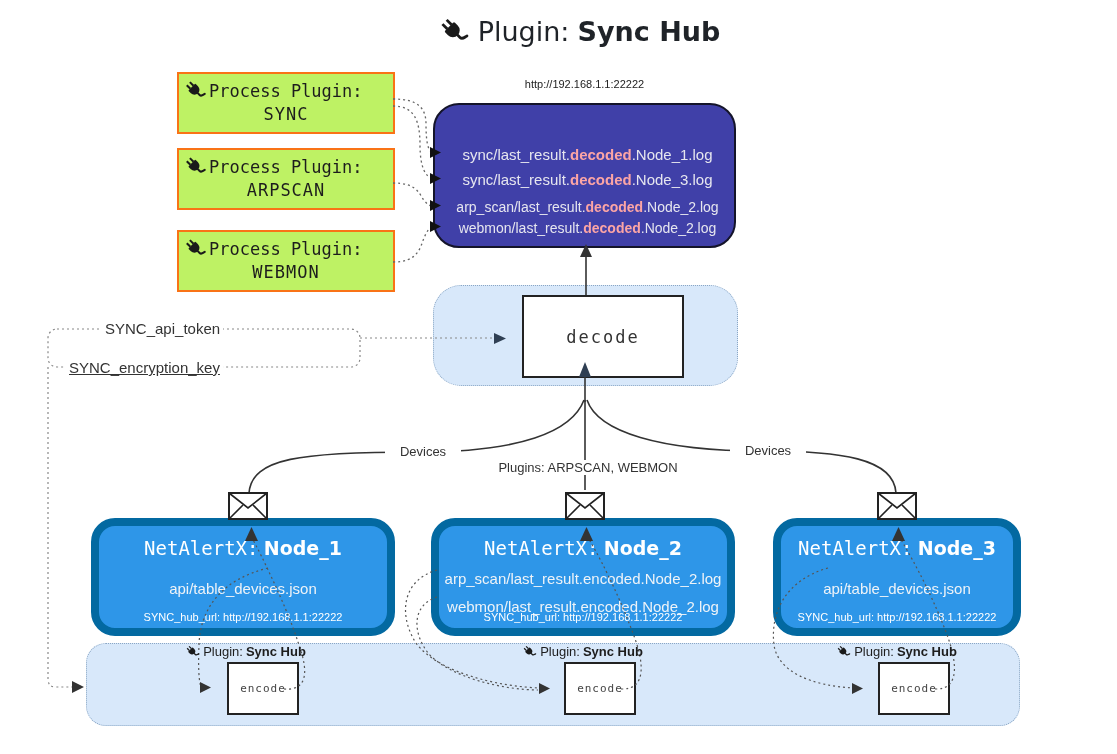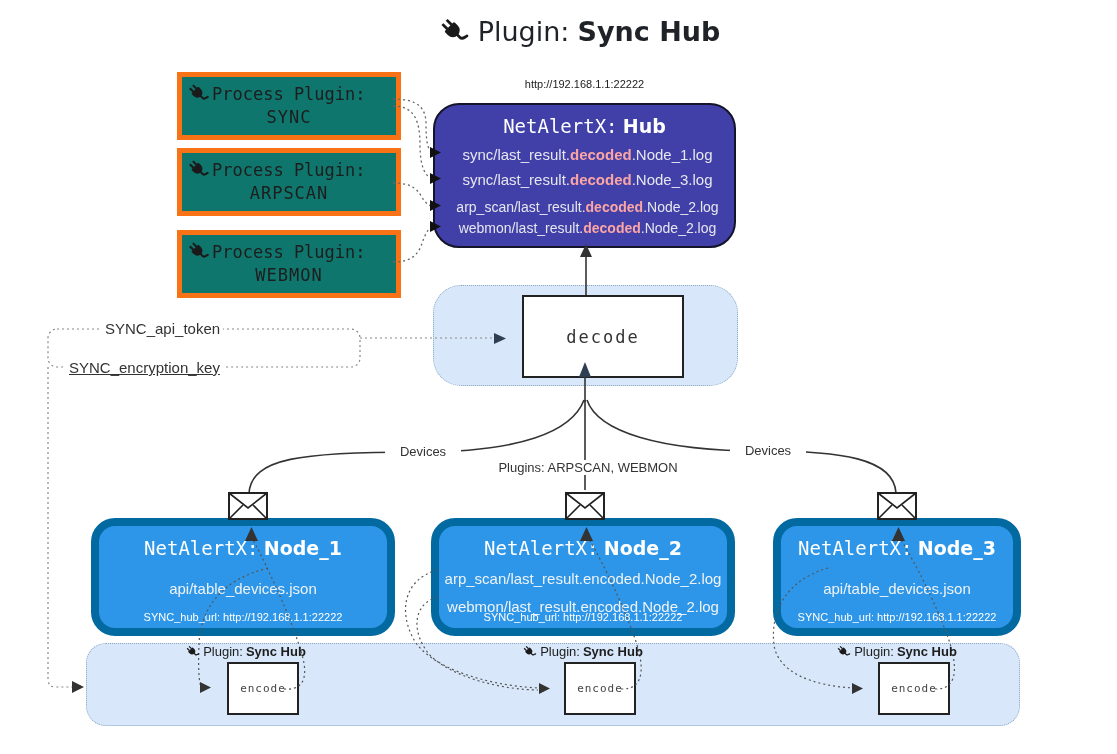--- a/index.html
+++ b/index.html
@@ -11,21 +11,21 @@
   .layer-box{z-index:2;}
   .layer-lines{z-index:3;pointer-events:none;}
   .layer-label{z-index:4;}
   
   .title{left:340px;top:16px;width:480px;display:flex;align-items:center;justify-content:center;gap:8px;
          font-size:27px;color:#1f2328;font-family:"DejaVu Sans",sans-serif;}
   .title .bold{font-weight:700;}
   
   .plug{display:inline-block;vertical-align:middle;}
   
-  .pbox{left:177px;width:214px;background:#0f766e;border:5px solid #f97316;
+  .pbox{left:177px;width:214px;background:#bef264;border:2px solid #f97316;
         font-family:"DejaVu Sans Mono",monospace;font-size:17px;color:#1d1d1d;text-align:center;}
   .pbox .row1{display:flex;align-items:center;justify-content:flex-start;gap:2px;padding:6px 4px 0 6px;}
   .pbox .row2{padding:2px 0 8px 0;letter-spacing:1px;}
   
   .huburl{left:433px;top:78px;width:303px;text-align:center;font-size:11px;color:#222;}
   .hub{left:433px;top:103px;width:303px;height:145px;border-radius:26px;
        background:var(--hub-bg,#4040a8);border:2px solid #14142a;box-sizing:border-box;}
   .hub-title{position:absolute;top:10px;left:0;right:0;text-align:center;font-size:19px;color:#fff;}
   .hub-title .mono{font-family:"DejaVu Sans Mono",monospace;}
   .hub-title .bold{font-family:"DejaVu Sans",sans-serif;font-weight:700;}
@@ -113,24 +113,20 @@
       <svg class="plug" width="22" height="22">
           <use href="#plug-sym"></use>
         </svg>
       <span>Process Plugin:</span>
     </div>
     <div class="row2">WEBMON</div>
   </div>
 
   <div class="abs layer-label huburl">http://192.168.1.1:22222</div>
   <div class="abs layer-box hub">
-    <div class="hub-title">
-      <span class="mono">NetAlertX:</span>
-      <span class="bold">Hub</span>
-    </div>
     <div class="hubline l1" style="top:41px;"><span>sync/last_result.</span><b>decoded</b><span>.Node_1.log</span></div>
     <div class="hubline l2" style="top:66px;"><span>sync/last_result.</span><b>decoded</b><span>.Node_3.log</span></div>
     <div class="hubline" style="top:94px;"><span>arp_scan/last_result.</span><b>decoded</b><span>.Node_2.log</span></div>
     <div class="hubline" style="top:115px;"><span>webmon/last_result.</span><b>decoded</b><span>.Node_2.log</span></div>
   </div>
 
   <div class="abs layer-box iobox decode-box">decode</div>
 
   <div class="abs layer-box node" style="left:91px;width:304px;">
     <div class="node-title">

